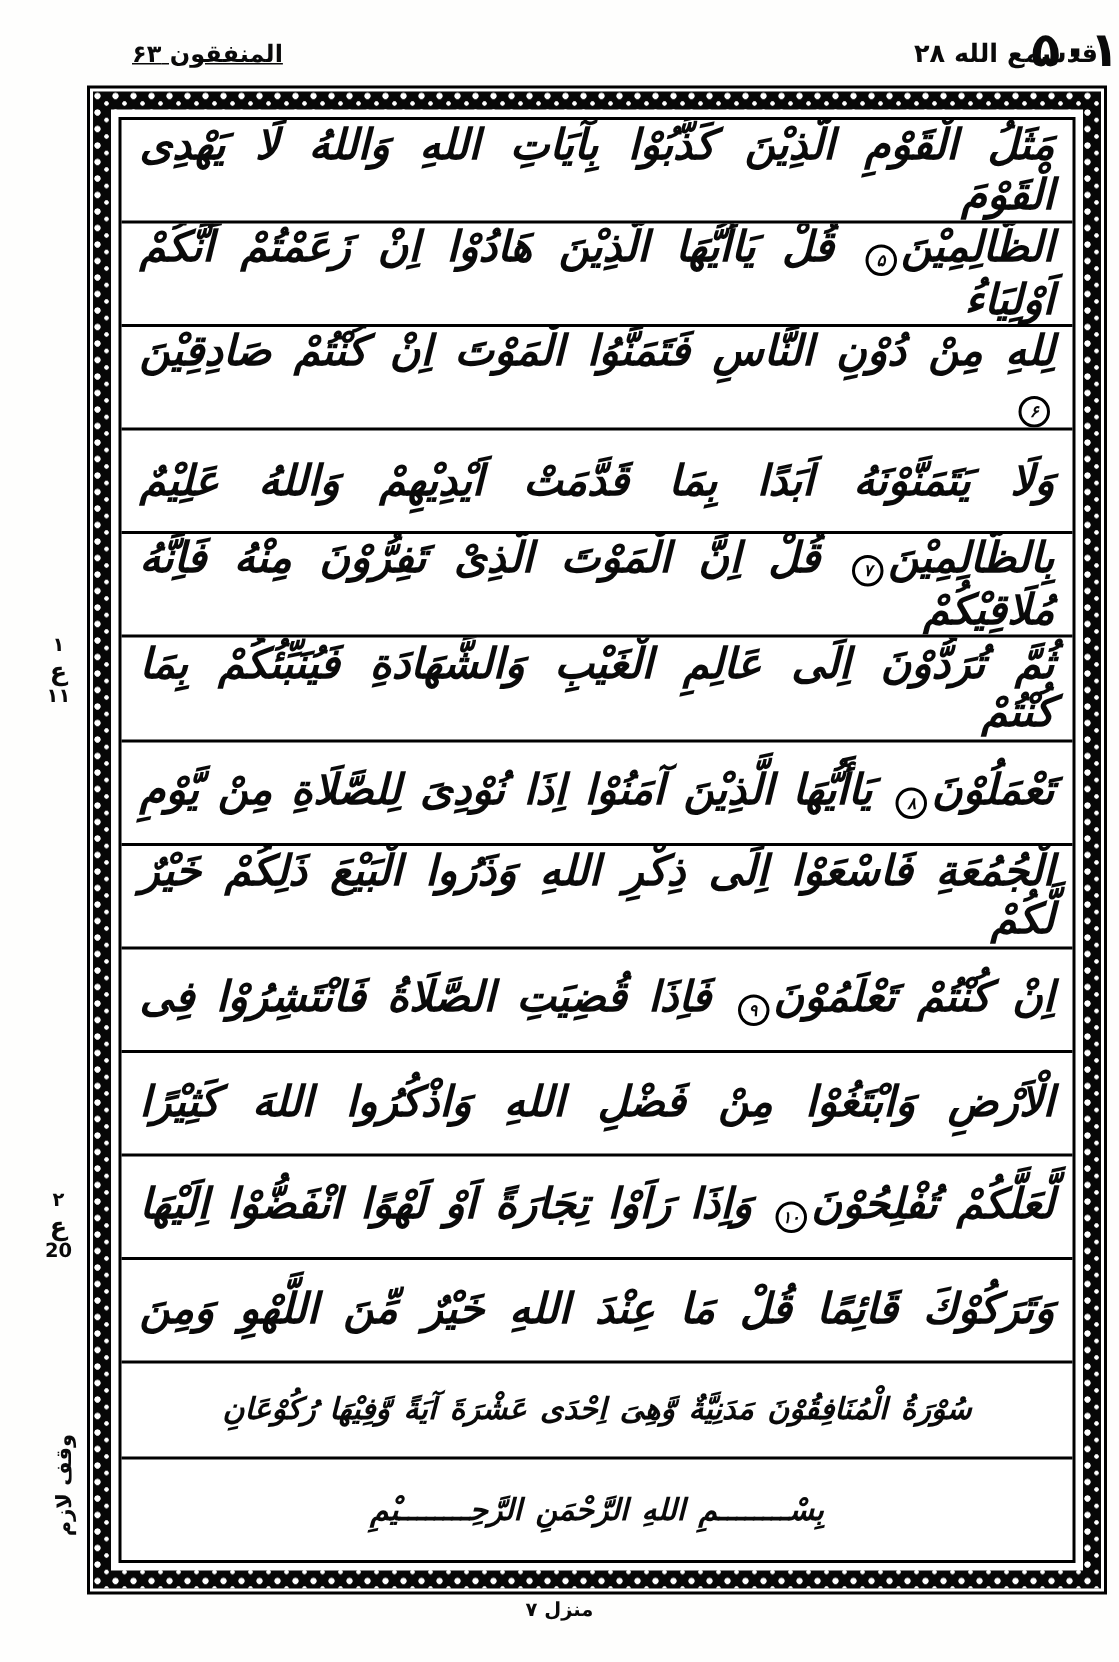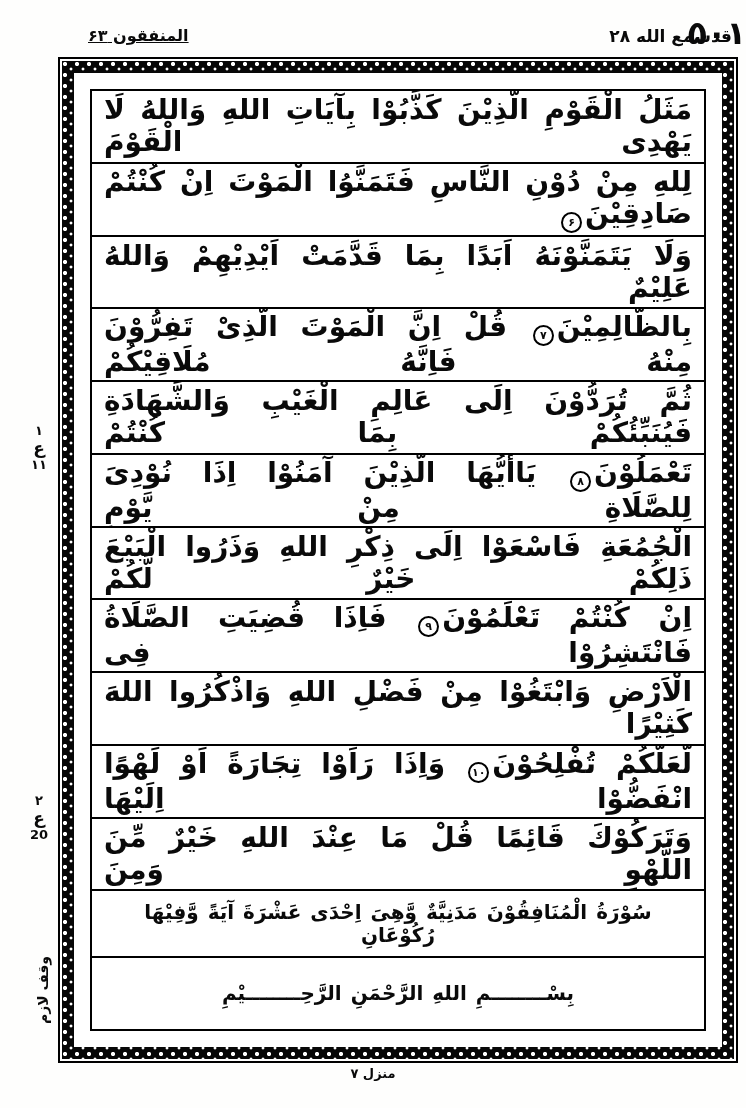--- a/index.html
+++ b/index.html
@@ -21,21 +21,21 @@
     box-sizing:border-box;border:2px solid #000;background:#fff;padding:2px;
   }
   .band{
     width:100%;height:100%;box-sizing:border-box;padding:12px;
     background-color:#070707;
     background-image:
       radial-gradient(circle at 3px 3px, #fff 1.9px, transparent 2.3px),
       radial-gradient(circle at 9px 8px, #fff 1.3px, transparent 1.7px);
     background-size:12px 11px;
   }
-  .gap{width:100%;height:100%;box-sizing:border-box;background:#fff;padding:16px;}
+  .gap{width:100%;height:100%;box-sizing:border-box;background:#fff;padding:5px;font-style:italic;}
   .inner{
     width:100%;height:100%;box-sizing:border-box;background:#fff;
     border:2.5px solid #000;display:flex;flex-direction:column;
   }
 
   
   .row{flex:1;border-bottom:2px solid #000;display:flex;align-items:center;
        padding:0 12px;overflow:hidden;}
   .row:last-child{border-bottom:none;}
   .ltext{width:100%;font-weight:bold;font-size:28px;line-height:1.15;
@@ -76,20 +76,23 @@
 <div class="hdr hdr-left" dir="rtl">المنفقون ۶۳</div>
 <div class="hdr hdr-center" dir="rtl">۵۰۱</div>
 <div class="hdr hdr-right" dir="rtl">قدسمع الله ۲۸</div>
 
 <div class="frame">
   <div class="band">
     <div class="gap">
       <div class="inner">
           <div class="row justify" dir="rtl">
             <div class="ltext">مَثَلُ الْقَوْمِ الَّذِيْنَ كَذَّبُوْا بِآيَاتِ اللهِ وَاللهُ لَا يَهْدِى الْقَوْمَ</div>
+          </div>
+          <div class="row justify" dir="rtl">
+            <div class="ltext">الظَّالِمِيْنَ<span class="ayah">۵</span> قُلْ يَاأَيُّهَا الَّذِيْنَ هَادُوْا اِنْ زَعَمْتُمْ اَنَّكُمْ اَوْلِيَاءُ</div>
           </div>
           <div class="row justify" dir="rtl">
             <div class="ltext">لِلهِ مِنْ دُوْنِ النَّاسِ فَتَمَنَّوُا الْمَوْتَ اِنْ كُنْتُمْ صَادِقِيْنَ<span class="ayah">۶</span></div>
           </div>
           <div class="row justify" dir="rtl">
             <div class="ltext">وَلَا يَتَمَنَّوْنَهُ اَبَدًا بِمَا قَدَّمَتْ اَيْدِيْهِمْ وَاللهُ عَلِيْمٌ</div>
           </div>
           <div class="row justify" dir="rtl">
             <div class="ltext">بِالظَّالِمِيْنَ<span class="ayah">۷</span> قُلْ اِنَّ الْمَوْتَ الَّذِىْ تَفِرُّوْنَ مِنْهُ فَاِنَّهُ مُلَاقِيْكُمْ</div>
           </div>

